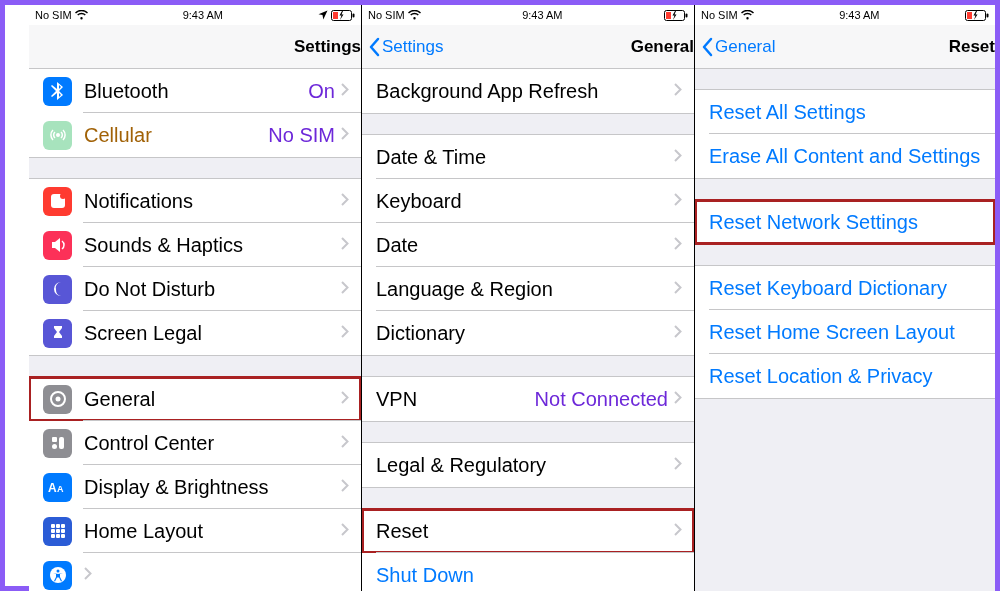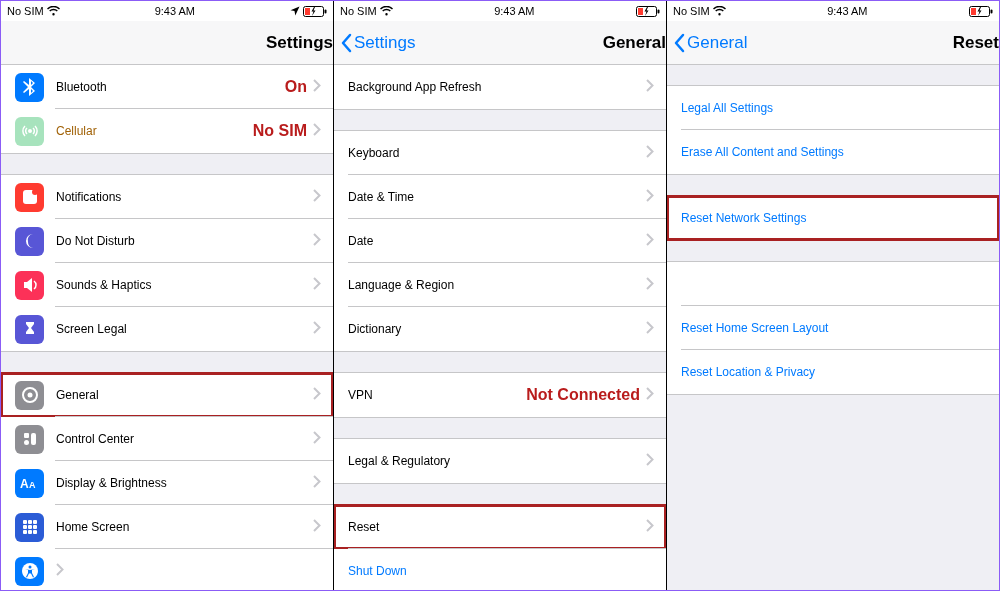--- a/index.html
+++ b/index.html
@@ -7,21 +7,22 @@
     font-family: -apple-system, "Helvetica Neue", Arial, sans-serif;
     background: #fff;
     width: 1000px;
     height: 591px;
     overflow: hidden;
   }
   .container {
     display: flex;
     width: 1000px;
     height: 591px;
-    border: 1px solid #8b5cf6;
+    border: 5px solid #8b5cf6;
+    padding-left: 24px;
   }
   .pane {
     flex: 0 0 333px;
     height: 589px;
     border-right: 1px solid #000;
     background: #efeff4;
     overflow: hidden;
     display: flex;
     flex-direction: column;
   }
@@ -67,23 +68,23 @@
   .group { margin-top: 20px; background:#fff; border-top:1px solid #c6c6c8; border-bottom:1px solid #c6c6c8; }
   .group.first { margin-top: 0; border-top:none; }
   .row {
     min-height: 44px;
     display: flex;
     align-items: center;
     padding: 0 12px 0 14px;
     background: #fff;
     position: relative;
   }
-  .row .label { flex:1; font-size:12px; color:#000; }
+  .row .label { flex:1; font-size:20px; color:#000; }
   .row .label.link { color:#007aff; }
-  .row .value { font-size:16px; color:#b91c1c; margin-right:6px;font-weight:bold; }
+  .row .value { font-size:20px; color:#6d28d9; margin-right:6px; }
   .row .chev { color:#c7c7cc; }
   .row.disabled .label { color:#a16207; }
   .sep {
     position:absolute; bottom:0; left:14px; right:0; height:1px; background:#c6c6c8;
   }
   .sep.iconpad { left:54px; }
   .icon {
     width: 29px; height:29px; border-radius:6px; margin-right:12px;
     display:flex; align-items:center; justify-content:center; flex-shrink:0;
   }
@@ -177,39 +178,39 @@
                 <circle cx="14" cy="4" r="3" fill="#ff3b30"></circle>
               </svg>
             </span>
           <span class="label">Notifications</span>
           <span class="chev"><svg width="8" height="13" viewBox="0 0 8 13">
                 <path d="M1 1l5.5 5.5L1 12" stroke="#c7c7cc" stroke-width="2" fill="none"></path>
               </svg></span>
           <div class="sep iconpad"></div>
         </div>
         <div class="row">
-          <span class="icon ic-indigo">
-              <svg width="18" height="18" viewBox="0 0 18 18">
-                <path d="M12 2a7 7 0 100 14 6 6 0 01-5-6 6 6 0 015-8z" fill="#fff"></path>
-              </svg>
-            </span>
-          <span class="label">Do Not Disturb</span>
-          <span class="chev"><svg width="8" height="13" viewBox="0 0 8 13">
-                <path d="M1 1l5.5 5.5L1 12" stroke="#c7c7cc" stroke-width="2" fill="none"></path>
-              </svg></span>
-          <div class="sep iconpad"></div>
-        </div>
-        <div class="row">
           <span class="icon ic-pink">
               <svg width="18" height="18" viewBox="0 0 18 18">
                 <path d="M3 6v6h3l5 4V2L6 6H3z" fill="#fff"></path>
                 <path d="M13 5a5 5 0 010 8" stroke="#fff" stroke-width="1.5" fill="none"></path>
               </svg>
             </span>
           <span class="label">Sounds &amp; Haptics</span>
+          <span class="chev"><svg width="8" height="13" viewBox="0 0 8 13">
+                <path d="M1 1l5.5 5.5L1 12" stroke="#c7c7cc" stroke-width="2" fill="none"></path>
+              </svg></span>
+          <div class="sep iconpad"></div>
+        </div>
+        <div class="row">
+          <span class="icon ic-indigo">
+              <svg width="18" height="18" viewBox="0 0 18 18">
+                <path d="M12 2a7 7 0 100 14 6 6 0 01-5-6 6 6 0 015-8z" fill="#fff"></path>
+              </svg>
+            </span>
+          <span class="label">Do Not Disturb</span>
           <span class="chev"><svg width="8" height="13" viewBox="0 0 8 13">
                 <path d="M1 1l5.5 5.5L1 12" stroke="#c7c7cc" stroke-width="2" fill="none"></path>
               </svg></span>
           <div class="sep iconpad"></div>
         </div>
         <div class="row">
           <span class="icon ic-indigo">
               <svg width="18" height="18" viewBox="0 0 18 18">
                 <path d="M5 2h8v2l-3 4 3 4v2H5v-2l3-4-3-4V2z" fill="#fff"></path>
               </svg>
@@ -269,21 +270,21 @@
                 <rect x="7" y="2" width="4" height="4" rx="1" fill="#fff"></rect>
                 <rect x="12" y="2" width="4" height="4" rx="1" fill="#fff"></rect>
                 <rect x="2" y="7" width="4" height="4" rx="1" fill="#fff"></rect>
                 <rect x="7" y="7" width="4" height="4" rx="1" fill="#fff"></rect>
                 <rect x="12" y="7" width="4" height="4" rx="1" fill="#fff"></rect>
                 <rect x="2" y="12" width="4" height="4" rx="1" fill="#fff"></rect>
                 <rect x="7" y="12" width="4" height="4" rx="1" fill="#fff"></rect>
                 <rect x="12" y="12" width="4" height="4" rx="1" fill="#fff"></rect>
               </svg>
             </span>
-          <span class="label">Home Screen</span>
+          <span class="label">Home Layout</span>
           <span class="chev"><svg width="8" height="13" viewBox="0 0 8 13">
                 <path d="M1 1l5.5 5.5L1 12" stroke="#c7c7cc" stroke-width="2" fill="none"></path>
               </svg></span>
           <div class="sep iconpad"></div>
         </div>
         <div class="row">
           <span class="icon ic-access">
               <svg width="18" height="18" viewBox="0 0 18 18">
                 <circle cx="9" cy="9" r="8" fill="#fff"></circle>
                 <circle cx="9" cy="5" r="1.5" fill="#007aff"></circle>
@@ -335,28 +336,28 @@
       <div class="group first">
         <div class="row">
           <span class="label">Background App Refresh</span>
           <span class="chev"><svg width="8" height="13" viewBox="0 0 8 13">
                 <path d="M1 1l5.5 5.5L1 12" stroke="#c7c7cc" stroke-width="2" fill="none"></path>
               </svg></span>
         </div>
       </div>
       <div class="group">
         <div class="row">
+          <span class="label">Date &amp; Time</span>
+          <span class="chev"><svg width="8" height="13" viewBox="0 0 8 13">
+                <path d="M1 1l5.5 5.5L1 12" stroke="#c7c7cc" stroke-width="2" fill="none"></path>
+              </svg></span>
+          <div class="sep"></div>
+        </div>
+        <div class="row">
           <span class="label">Keyboard</span>
-          <span class="chev"><svg width="8" height="13" viewBox="0 0 8 13">
-                <path d="M1 1l5.5 5.5L1 12" stroke="#c7c7cc" stroke-width="2" fill="none"></path>
-              </svg></span>
-          <div class="sep"></div>
-        </div>
-        <div class="row">
-          <span class="label">Date &amp; Time</span>
           <span class="chev"><svg width="8" height="13" viewBox="0 0 8 13">
                 <path d="M1 1l5.5 5.5L1 12" stroke="#c7c7cc" stroke-width="2" fill="none"></path>
               </svg></span>
           <div class="sep"></div>
         </div>
         <div class="row">
           <span class="label">Date</span>
           <span class="chev"><svg width="8" height="13" viewBox="0 0 8 13">
                 <path d="M1 1l5.5 5.5L1 12" stroke="#c7c7cc" stroke-width="2" fill="none"></path>
               </svg></span>
@@ -435,34 +436,35 @@
         <svg width="12" height="20" viewBox="0 0 12 20">
             <path d="M10 2L3 10l7 8" stroke="#007aff" stroke-width="2.5" fill="none" stroke-linecap="round" stroke-linejoin="round"></path>
           </svg>
         <span>General</span>
       </span>
       <span class="title">Reset</span>
     </div>
     <div class="list">
       <div class="group">
         <div class="row">
-          <span class="label link">Legal All Settings</span>
+          <span class="label link">Reset All Settings</span>
           <div class="sep"></div>
         </div>
         <div class="row">
           <span class="label link">Erase All Content and Settings</span>
         </div>
       </div>
       <div class="group">
         <div class="row highlight">
           <span class="label link">Reset Network Settings</span>
         </div>
       </div>
       <div class="group">
         <div class="row">
+          <span class="label link">Reset Keyboard Dictionary</span>
           <div class="sep"></div>
         </div>
         <div class="row">
           <span class="label link">Reset Home Screen Layout</span>
           <div class="sep"></div>
         </div>
         <div class="row">
           <span class="label link">Reset Location &amp; Privacy</span>
         </div>
       </div>

